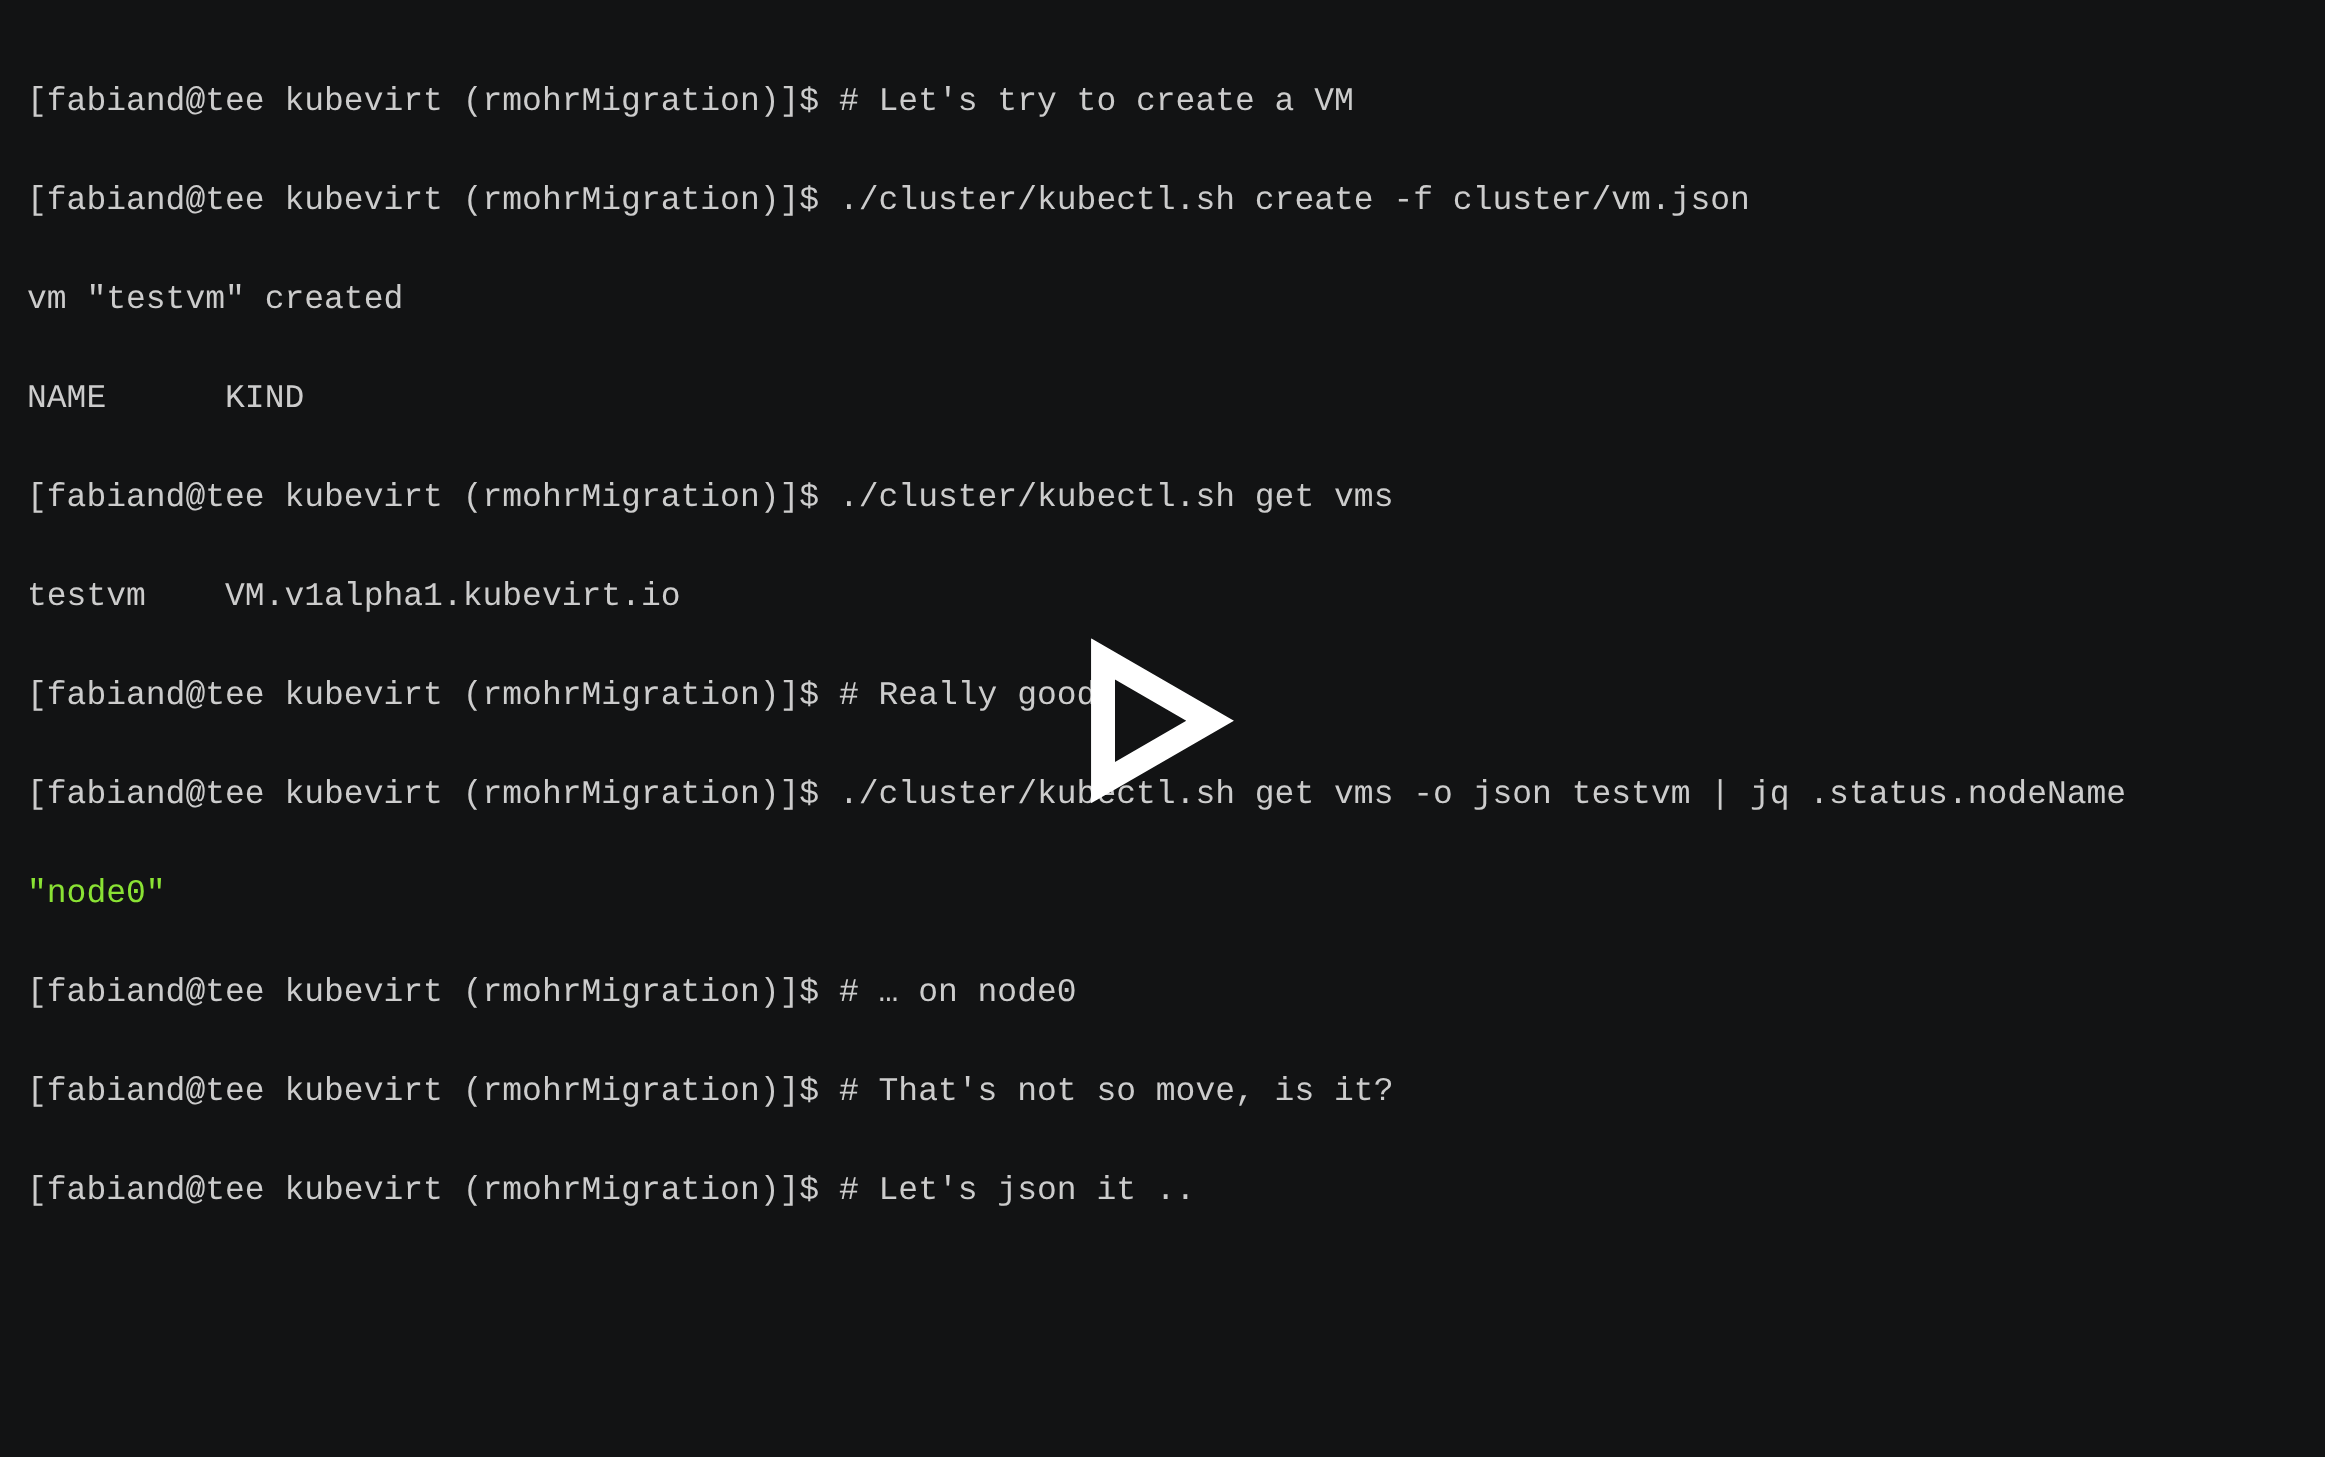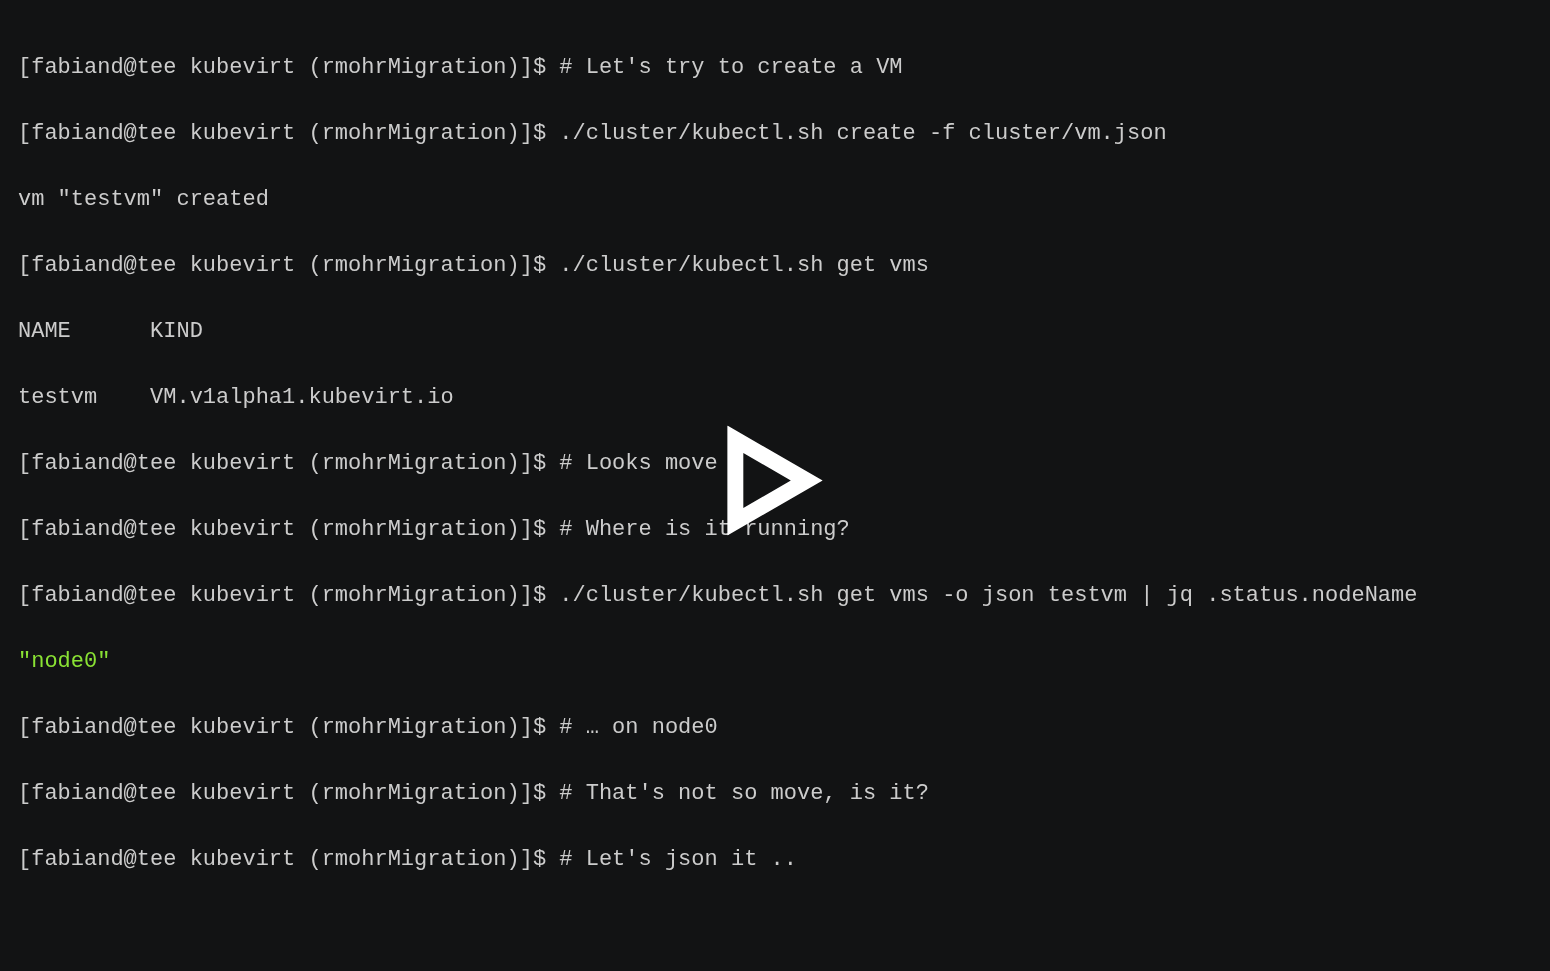--- a/index.html
+++ b/index.html
@@ -49,25 +49,24 @@
       fill: #ffffff;
     }
   </style>
 </head>
 <body>
 
 <div class="terminal">
 <span class="line"><span class="prompt">[fabiand@tee kubevirt (rmohrMigration)]$ </span><span># Let's try to create a VM</span></span>
 <span class="line"><span class="prompt">[fabiand@tee kubevirt (rmohrMigration)]$ </span><span>./cluster/kubectl.sh create -f cluster/vm.json</span></span>
 <span class="line output">vm "testvm" created</span>
+<span class="line output">NAME      KIND</span>
 <span class="line"><span class="prompt">[fabiand@tee kubevirt (rmohrMigration)]$ </span><span>./cluster/kubectl.sh get vms</span></span>
-<span class="line output">NAME      KIND</span>
 <span class="line output">testvm    VM.v1alpha1.kubevirt.io</span>
-<span class="line"><span class="prompt">[fabiand@tee kubevirt (rmohrMigration)]$ </span><span># Looks move</span></span>
-<span class="line"><span class="prompt">[fabiand@tee kubevirt (rmohrMigration)]$ </span><span># Where is it running?</span></span>
+<span class="line"><span class="prompt">[fabiand@tee kubevirt (rmohrMigration)]$ </span><span># Really good</span></span>
 <span class="line"><span class="prompt">[fabiand@tee kubevirt (rmohrMigration)]$ </span><span>./cluster/kubectl.sh get vms -o json testvm | jq .status.nodeName</span></span>
 <span class="line green">"node0"</span>
 <span class="line"><span class="prompt">[fabiand@tee kubevirt (rmohrMigration)]$ </span><span># … on node0</span></span>
 <span class="line"><span class="prompt">[fabiand@tee kubevirt (rmohrMigration)]$ </span><span># That's not so move, is it?</span></span>
 <span class="line"><span class="prompt">[fabiand@tee kubevirt (rmohrMigration)]$ </span><span># Let's json it ..</span></span>
 
 
 </div>
 
 <div class="play-overlay">

